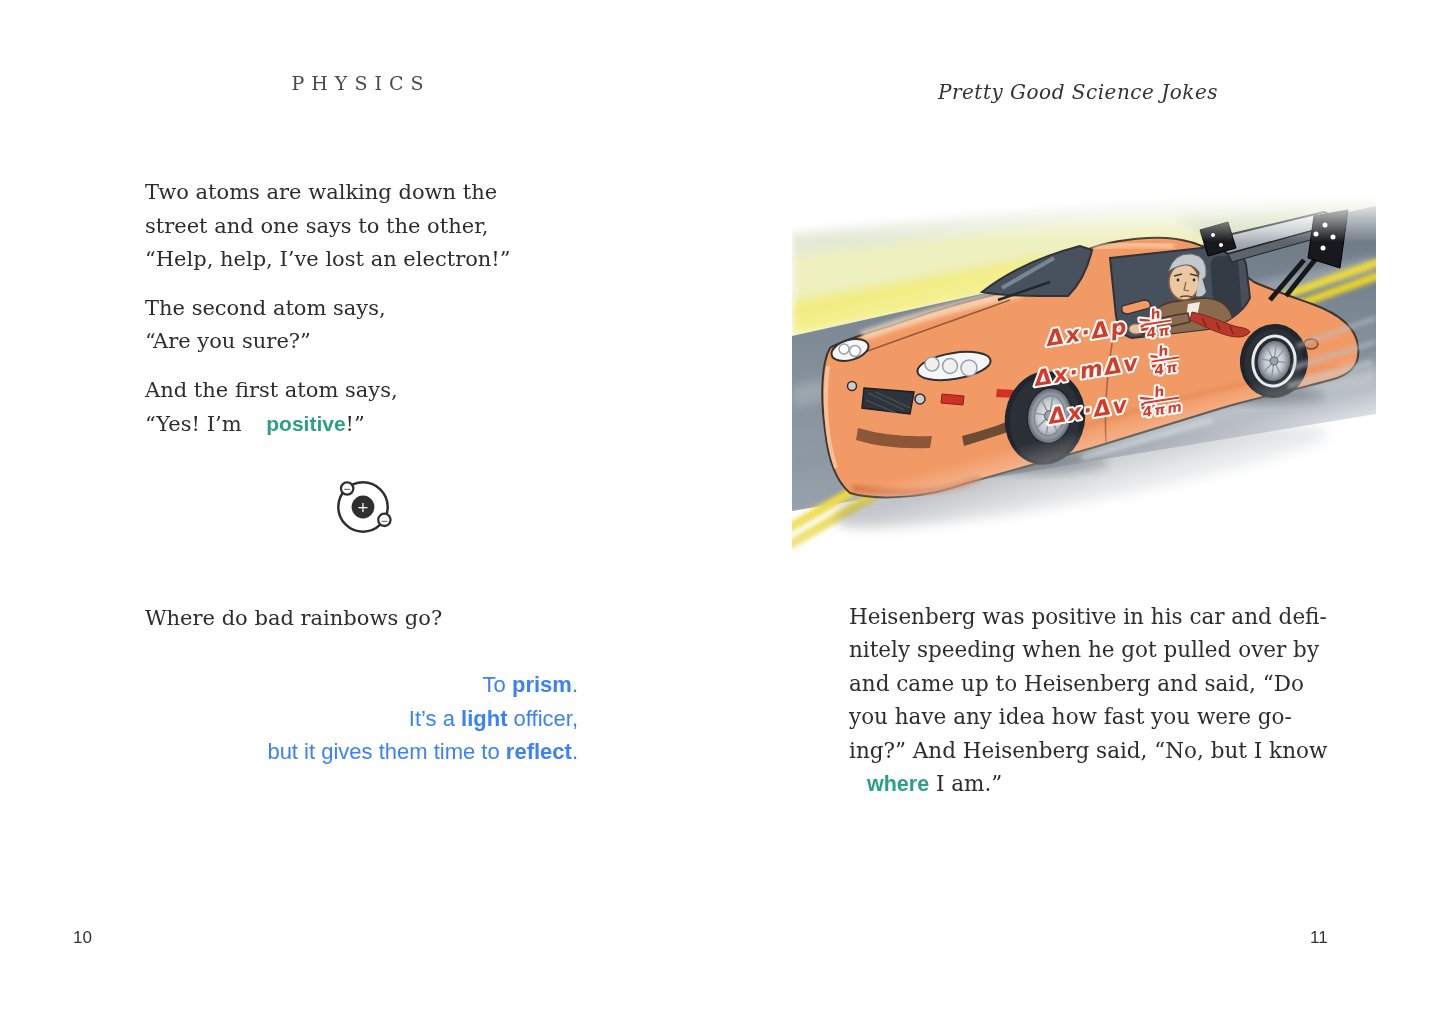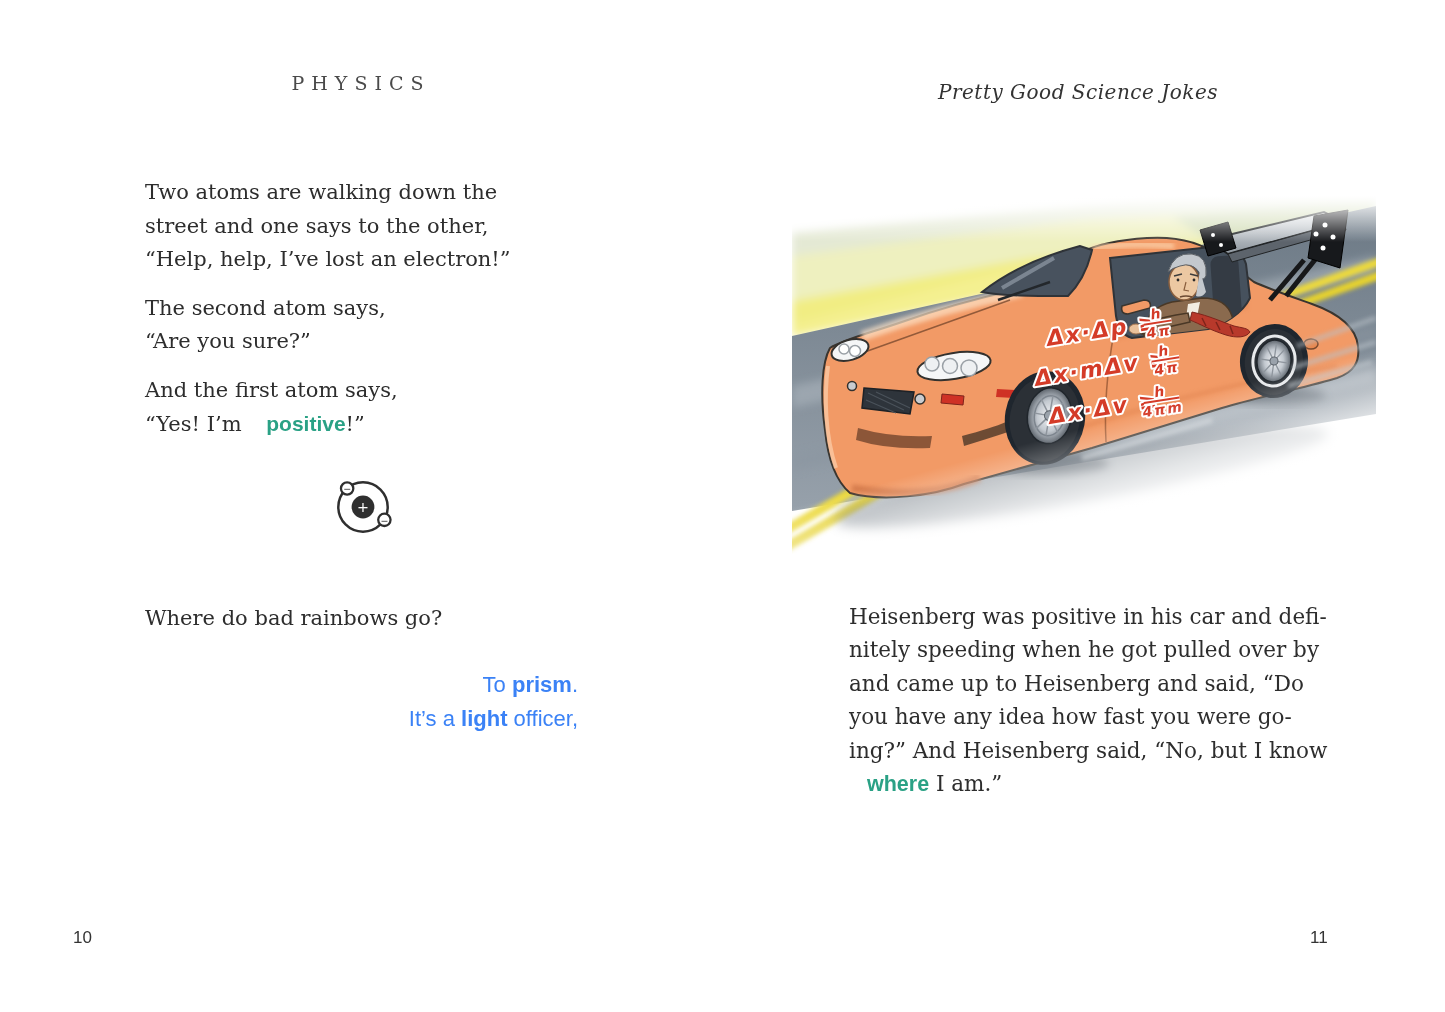--- a/index.html
+++ b/index.html
@@ -74,20 +74,21 @@
     <circle cx="23.3" cy="20.5" r="6.5" fill="#ffffff" stroke="#2f2f2f" stroke-width="2.4"></circle>
     <text x="23.3" y="20.8" text-anchor="middle" dominant-baseline="central" font-family="DejaVu Sans, sans-serif" font-size="10" fill="#2f2f2f">−</text>
     <circle cx="62.5" cy="53.5" r="6.5" fill="#ffffff" stroke="#2f2f2f" stroke-width="2.4"></circle>
     <text x="62.5" y="53.8" text-anchor="middle" dominant-baseline="central" font-family="DejaVu Sans, sans-serif" font-size="10" fill="#2f2f2f">−</text>
   </svg>
 
   <div class="rainbow-question">Where do bad rainbows go?</div>
   <div class="rainbow-answer">
     <div><span>To </span><b>prism</b><span>.</span></div>
     <div><span>It’s a </span><b>light</b><span> officer,</span></div>
+    <div><span>but it gives them time to </span><b>reflect</b><span>.</span></div>
   </div>
 
   <svg class="car-illustration" viewBox="0 0 584 358">
     <defs>
       <filter id="b2" x="-20%" y="-20%" width="140%" height="140%">
           <feGaussianBlur stdDeviation="2"></feGaussianBlur>
         </filter>
       <filter id="b4" x="-20%" y="-20%" width="140%" height="140%">
           <feGaussianBlur stdDeviation="4"></feGaussianBlur>
         </filter>

